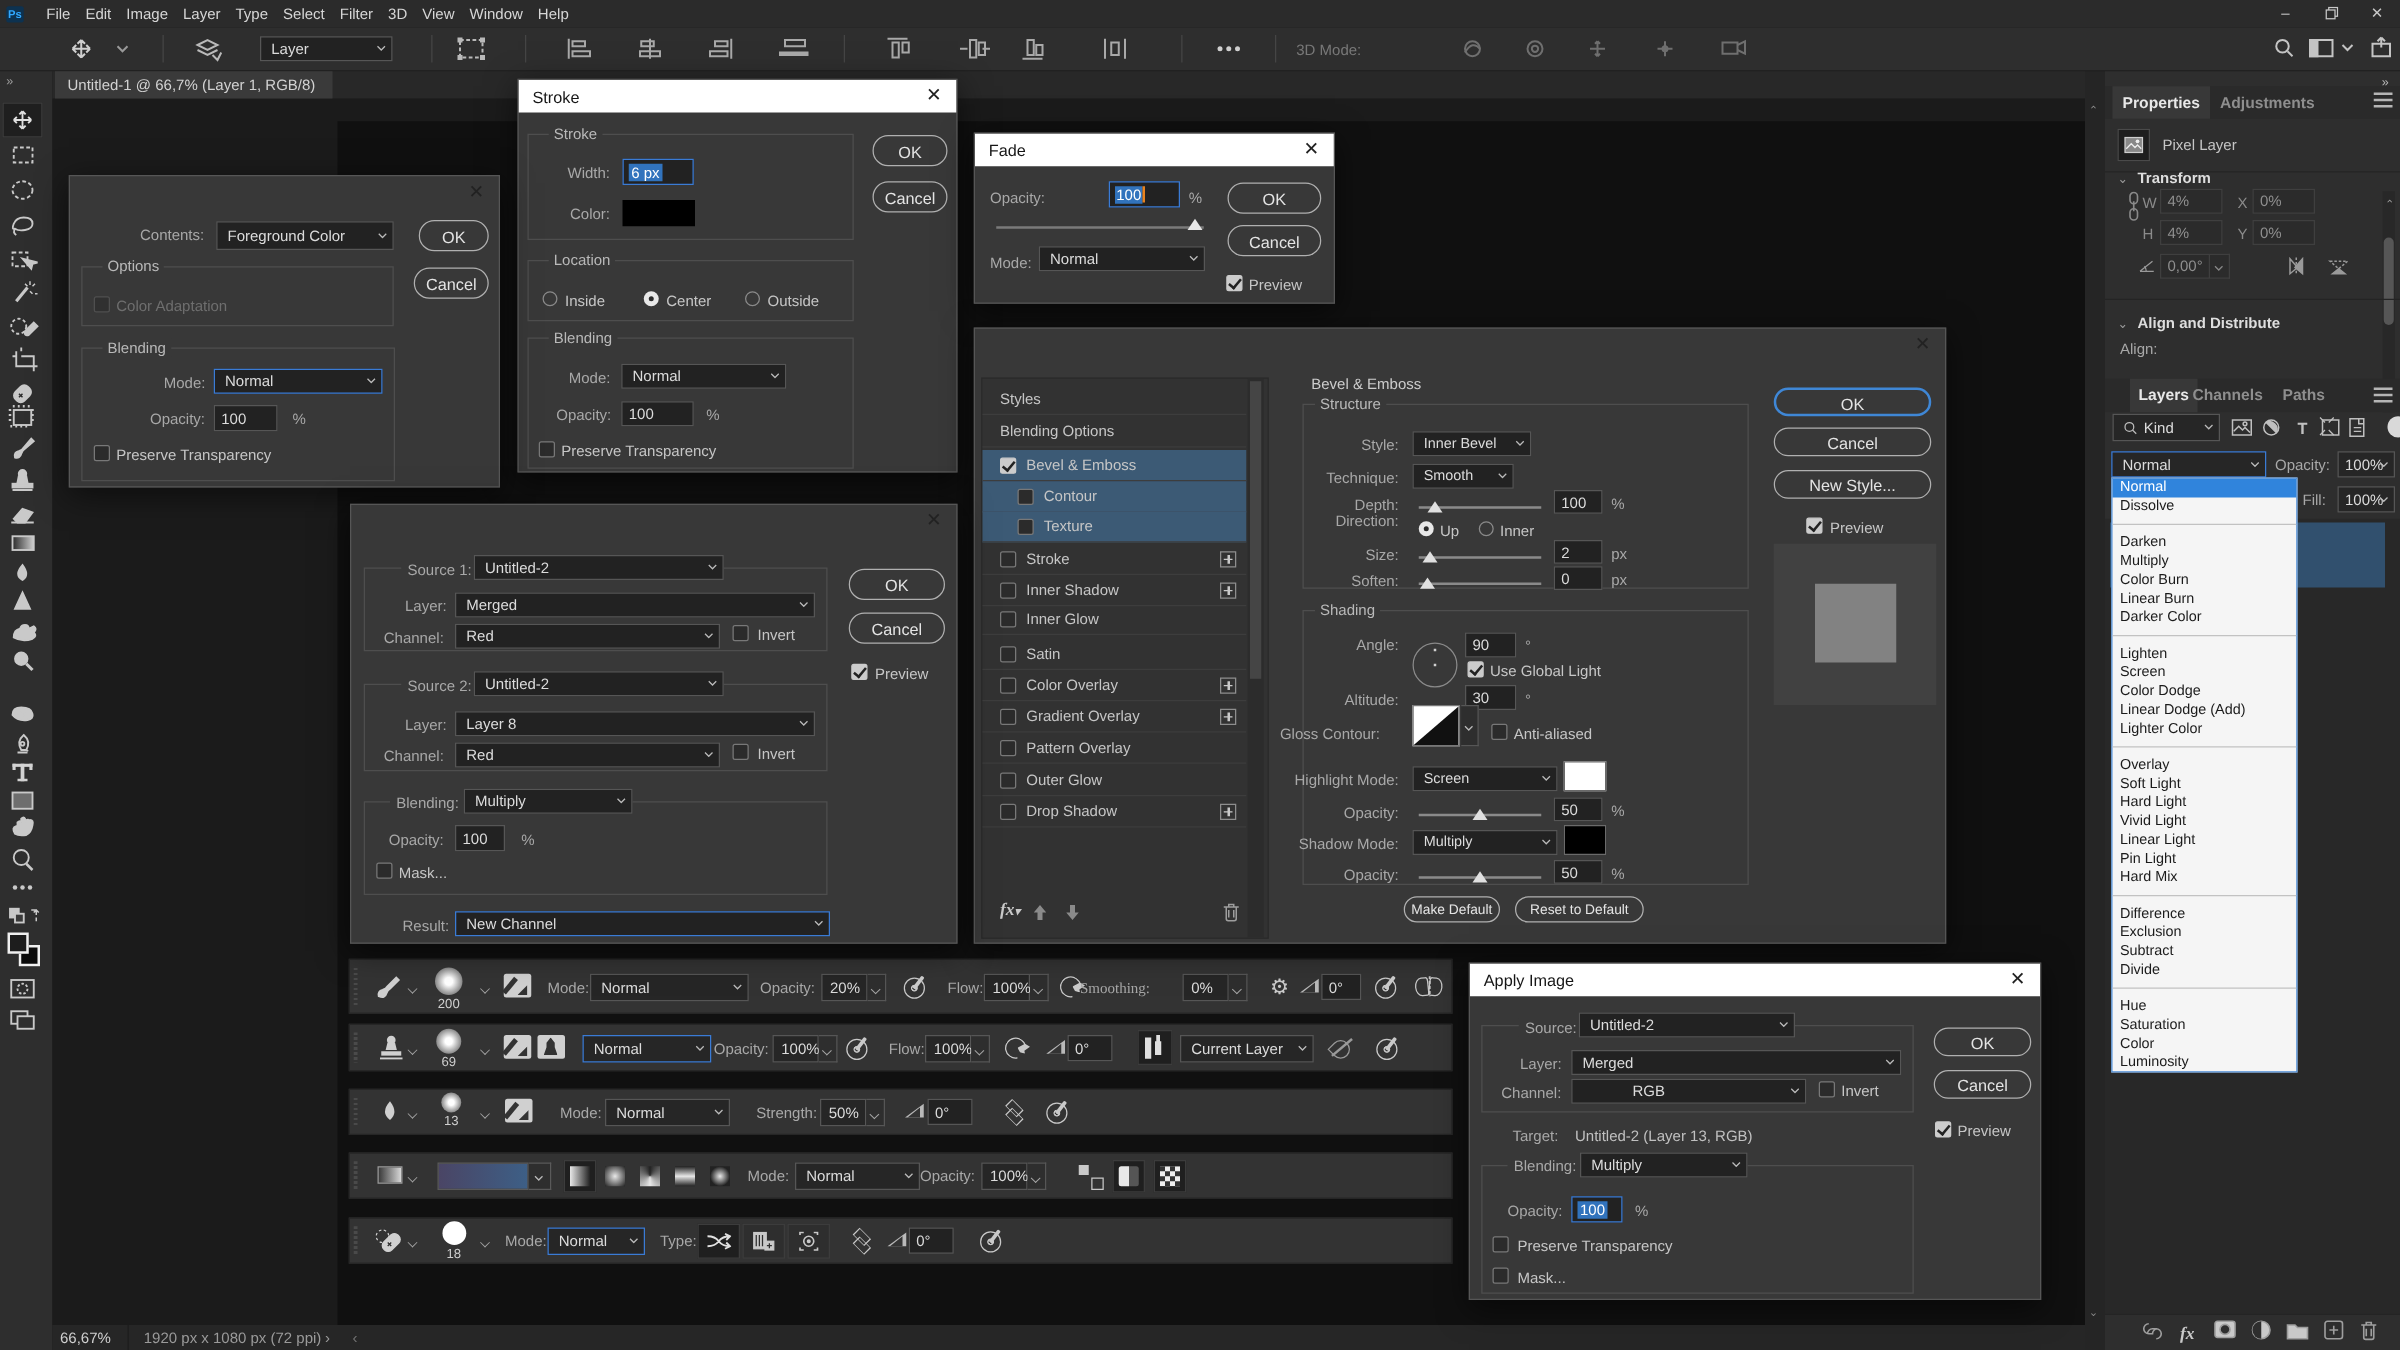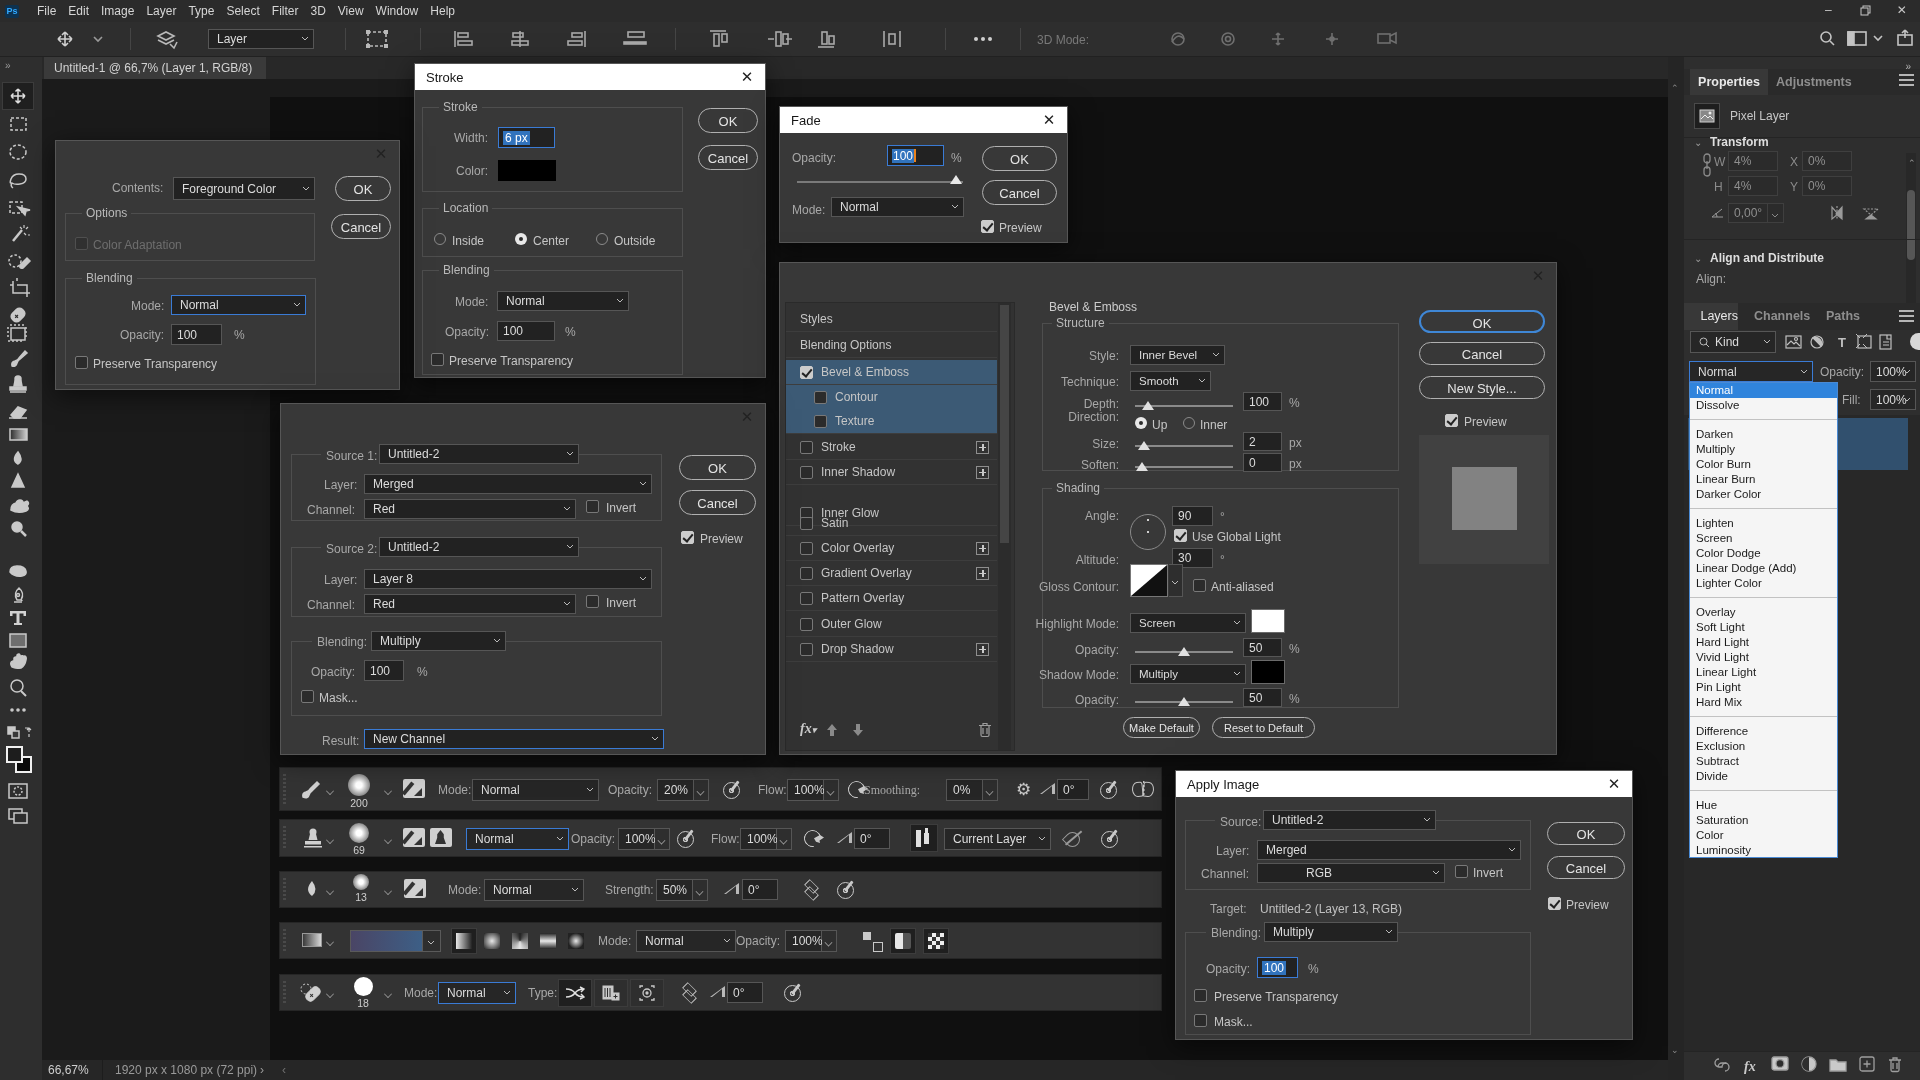--- a/index.html
+++ b/index.html
@@ -458,21 +458,21 @@
     <div style="position:absolute;left:223px;top:133px;width:8px;height:70px;background:#565656;border-radius:4px;"></div>
     <div style="position:absolute;left:224px;top:101px;color:#999;font-size:9px;">⌃</div>
     <div style="position:absolute;left:224px;top:268px;color:#999;font-size:9px;">⌄</div>
     <div style="position:absolute;left:0;top:182px;width:236px;height:1px;background:#242424;"></div>
 
     <div class="val" style="left:10px;top:196px;color:#9c9c9c;font-size:10px;">⌄</div>
     <div class="val" style="left:26px;top:194px;font-weight:bold;color:#dedede;">Align and Distribute</div>
     <div class="lbl" style="left:12px;top:215px;">Align:</div>
 
     <div style="position:absolute;left:0px;top:246px;width:236px;height:27px;background:#2a2a2a;"></div>
-    <div style="position:absolute;left:0;top:246px;width:54px;height:27px;background:#383838;color:#e8e8e8;font-size:12.5px;font-weight:normal;line-height:27px;text-align:right;">Layers</div>
+    <div style="position:absolute;left:20px;top:246px;width:54px;height:27px;background:#383838;color:#e8e8e8;font-size:12.5px;font-weight:bold;line-height:27px;text-align:center;">Layers</div>
     <div style="position:absolute;left:70px;top:246px;color:#8e8e8e;font-size:12.5px;font-weight:bold;line-height:27px;">Channels</div>
     <div style="position:absolute;left:142px;top:246px;color:#8e8e8e;font-size:12.5px;font-weight:bold;line-height:27px;">Paths</div>
     <div style="position:absolute;right:6px;top:253px;width:15px;height:12px;border-top:2px solid #b5b5b5;border-bottom:2px solid #b5b5b5;">
         <div style="margin-top:3px;border-top:2px solid #b5b5b5;"></div>
       </div>
 
     <div style="position:absolute;left:0;top:273px;width:236px;height:750px;background:#2e2e2e;"></div>
 
     <div class="combo" style="position:absolute;left:6px;top:274px;width:86px;height:22px;background:#262626;">
       <svg width="11" height="11" style="margin-right:5px;" fill="none" stroke="#bbb">
@@ -902,21 +902,21 @@
         <div class="dx">✕</div>
 
     <div style="position:absolute;left:5px;top:39px;width:230px;height:449px;background:#323232;border:1px solid #2a2a2a;"></div>
     <div class="lsrow" style="top:44px;">Styles</div>
     <div class="lsrow" style="top:70px;">Blending Options</div>
     <div class="lsrow sel" style="top:97px;"><span class="cb on" style="position:relative;display:inline-block;margin:0 8px 0 0;flex:none;"></span>Bevel &amp; Emboss</div>
     <div class="lsrow sel" style="top:122px;padding-left:28px;"><span class="cb" style="position:relative;display:inline-block;margin:0 8px 0 0;flex:none;"></span>Contour</div>
     <div class="lsrow sel" style="top:146px;padding-left:28px;"><span class="cb" style="position:relative;display:inline-block;margin:0 8px 0 0;flex:none;"></span>Texture</div>
     <div class="lsrow" style="top:172px;"><span class="cb" style="position:relative;display:inline-block;margin:0 8px 0 0;flex:none;"></span>Stroke<span class="plus"></span></div>
     <div class="lsrow" style="top:197px;"><span class="cb" style="position:relative;display:inline-block;margin:0 8px 0 0;flex:none;"></span>Inner Shadow<span class="plus"></span></div>
-    <div class="lsrow" style="top:238px;"><span class="cb" style="position:relative;display:inline-block;margin:0 8px 0 0;flex:none;"></span>Inner Glow</div>
+    <div class="lsrow" style="top:220px;"><span class="cb" style="position:relative;display:inline-block;margin:0 8px 0 0;flex:none;"></span>Inner Glow</div>
     <div class="lsrow" style="top:248px;"><span class="cb" style="position:relative;display:inline-block;margin:0 8px 0 0;flex:none;"></span>Satin</div>
     <div class="lsrow" style="top:273px;"><span class="cb" style="position:relative;display:inline-block;margin:0 8px 0 0;flex:none;"></span>Color Overlay<span class="plus"></span></div>
     <div class="lsrow" style="top:298px;"><span class="cb" style="position:relative;display:inline-block;margin:0 8px 0 0;flex:none;"></span>Gradient Overlay<span class="plus"></span></div>
     <div class="lsrow" style="top:323px;"><span class="cb" style="position:relative;display:inline-block;margin:0 8px 0 0;flex:none;"></span>Pattern Overlay</div>
     <div class="lsrow" style="top:349px;"><span class="cb" style="position:relative;display:inline-block;margin:0 8px 0 0;flex:none;"></span>Outer Glow</div>
     <div class="lsrow" style="top:374px;"><span class="cb" style="position:relative;display:inline-block;margin:0 8px 0 0;flex:none;"></span>Drop Shadow<span class="plus"></span></div>
     <div style="position:absolute;left:218px;top:40px;width:13px;height:447px;background:#2c2c2c;"></div>
     <div style="position:absolute;left:220px;top:42px;width:9px;height:238px;background:#454545;"></div>
     <div style="position:absolute;left:20px;top:458px;color:#c9c9c9;font-size:14px;font-style:italic;font-family:'Liberation Serif',serif;font-weight:bold;">fx<span style="font-size:9px;">▾</span></div>
     <svg width="12" height="14" style="position:absolute;left:46px;top:460px;">
@@ -970,21 +970,21 @@
     <div style="position:absolute;left:350px;top:251px;width:36px;height:36px;border-radius:50%;border:1px solid #8a8a8a;"></div>
     <div style="position:absolute;left:367px;top:268px;width:2px;height:2px;background:#cfcfcf;"></div>
     <div style="position:absolute;left:367px;top:256px;width:2px;height:2px;background:#cfcfcf;"></div>
     <div class="inp" style="left:392px;top:243px;width:41px;height:20px;">90</div>
         <div class="lbl" style="left:440px;top:247px;">°</div>
     <div class="cb on" style="left:394px;top:266px;"></div>
         <div class="lbl" style="left:412px;top:267px;color:#c6c6c6;">Use Global Light</div>
     <div class="lbl" style="right:437px;top:290px;">Altitude:</div>
     <div class="inp" style="left:392px;top:285px;width:41px;height:20px;">30</div>
         <div class="lbl" style="left:440px;top:290px;">°</div>
-    <div class="lbl" style="right:437px;top:317px;">Gloss Contour:</div>
+    <div class="lbl" style="right:452px;top:317px;">Gloss Contour:</div>
     <div style="position:absolute;left:350px;top:301px;width:38px;height:33px;background:#fff;border:1px solid #777;"></div>
     <div style="position:absolute;left:351px;top:302px;width:36px;height:31px;background:#111;clip-path:polygon(0 100%,100% 0,100% 100%);"></div>
     <div style="position:absolute;left:389px;top:301px;width:14px;height:33px;background:#2e2e2e;border:1px solid #565656;border-left:none;"><svg width="8" height="5" style="margin:15px 0 0 2px;">
             <path d="M1 1 l3 3 l3-3" stroke="#bbb" fill="none"></path>
           </svg></div>
     <div class="cb" style="left:413px;top:316px;"></div>
         <div class="lbl" style="left:431px;top:317px;color:#c6c6c6;">Anti-aliased</div>
     <div class="lbl" style="right:437px;top:354px;">Highlight Mode:</div>
     <div class="combo" style="position:absolute;left:350px;top:350px;width:116px;font-size:11.5px;">Screen<span class="chev">
             <svg class="chevsvg" width="8" height="5">

